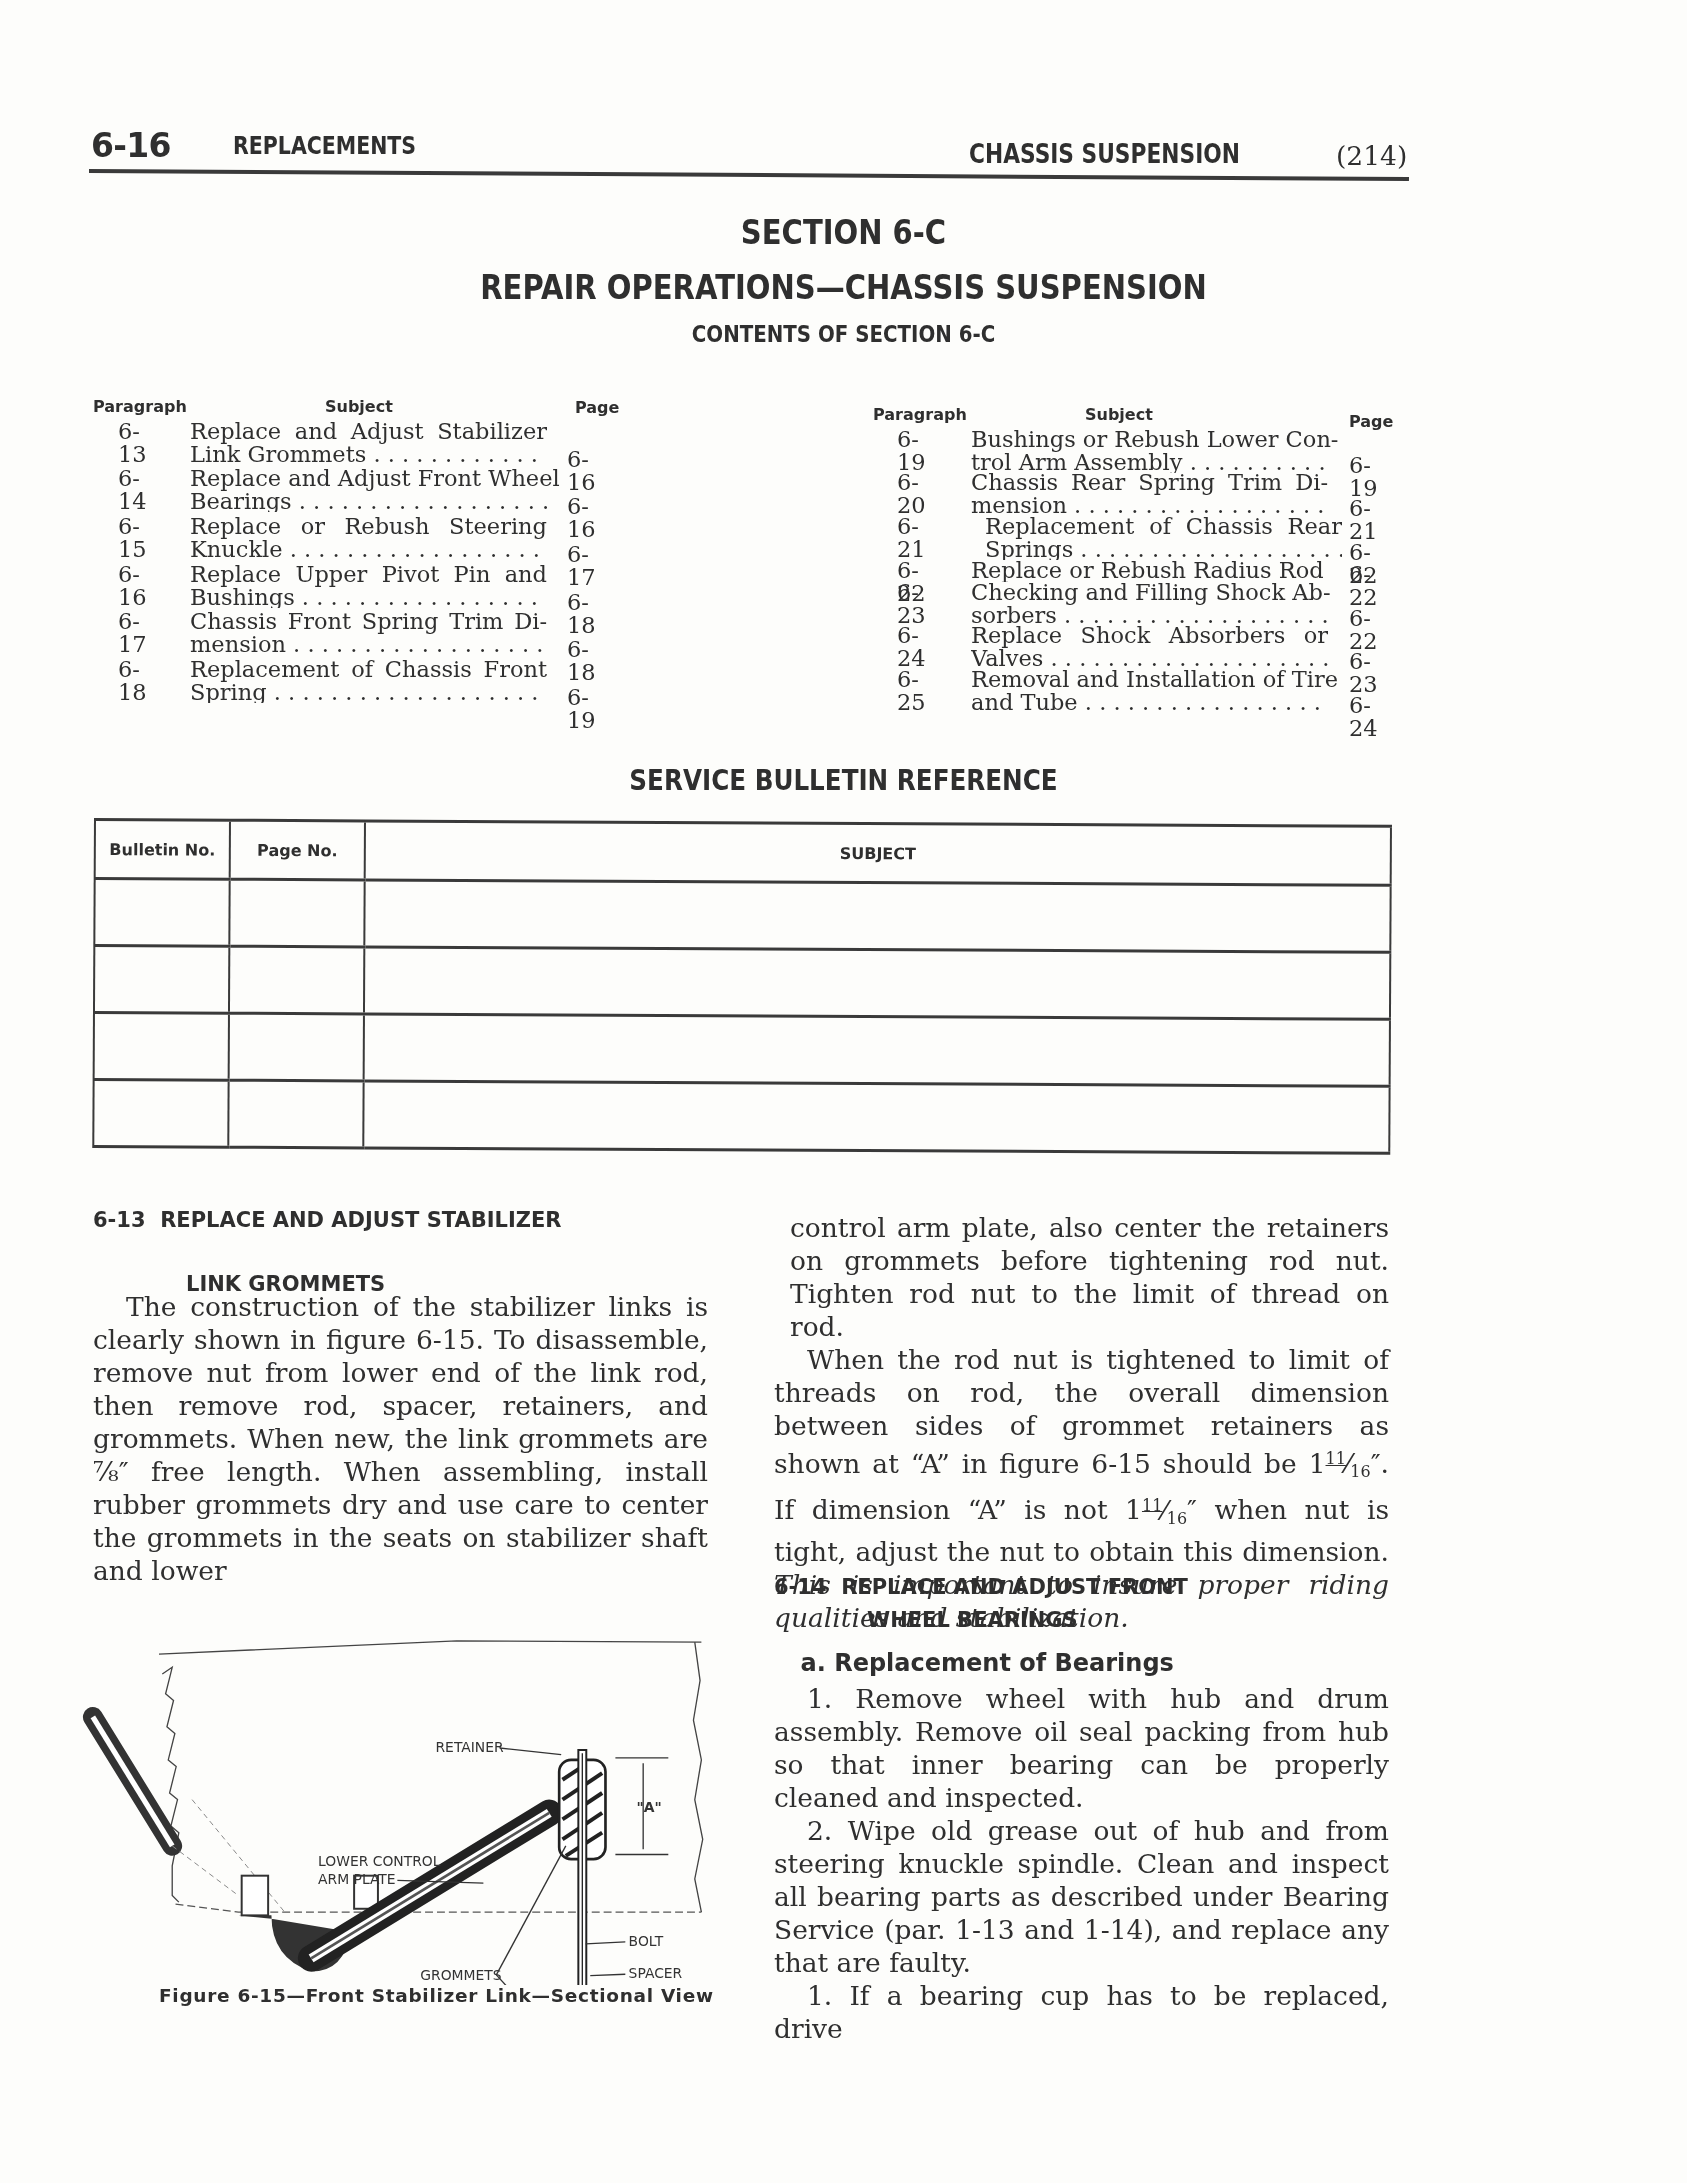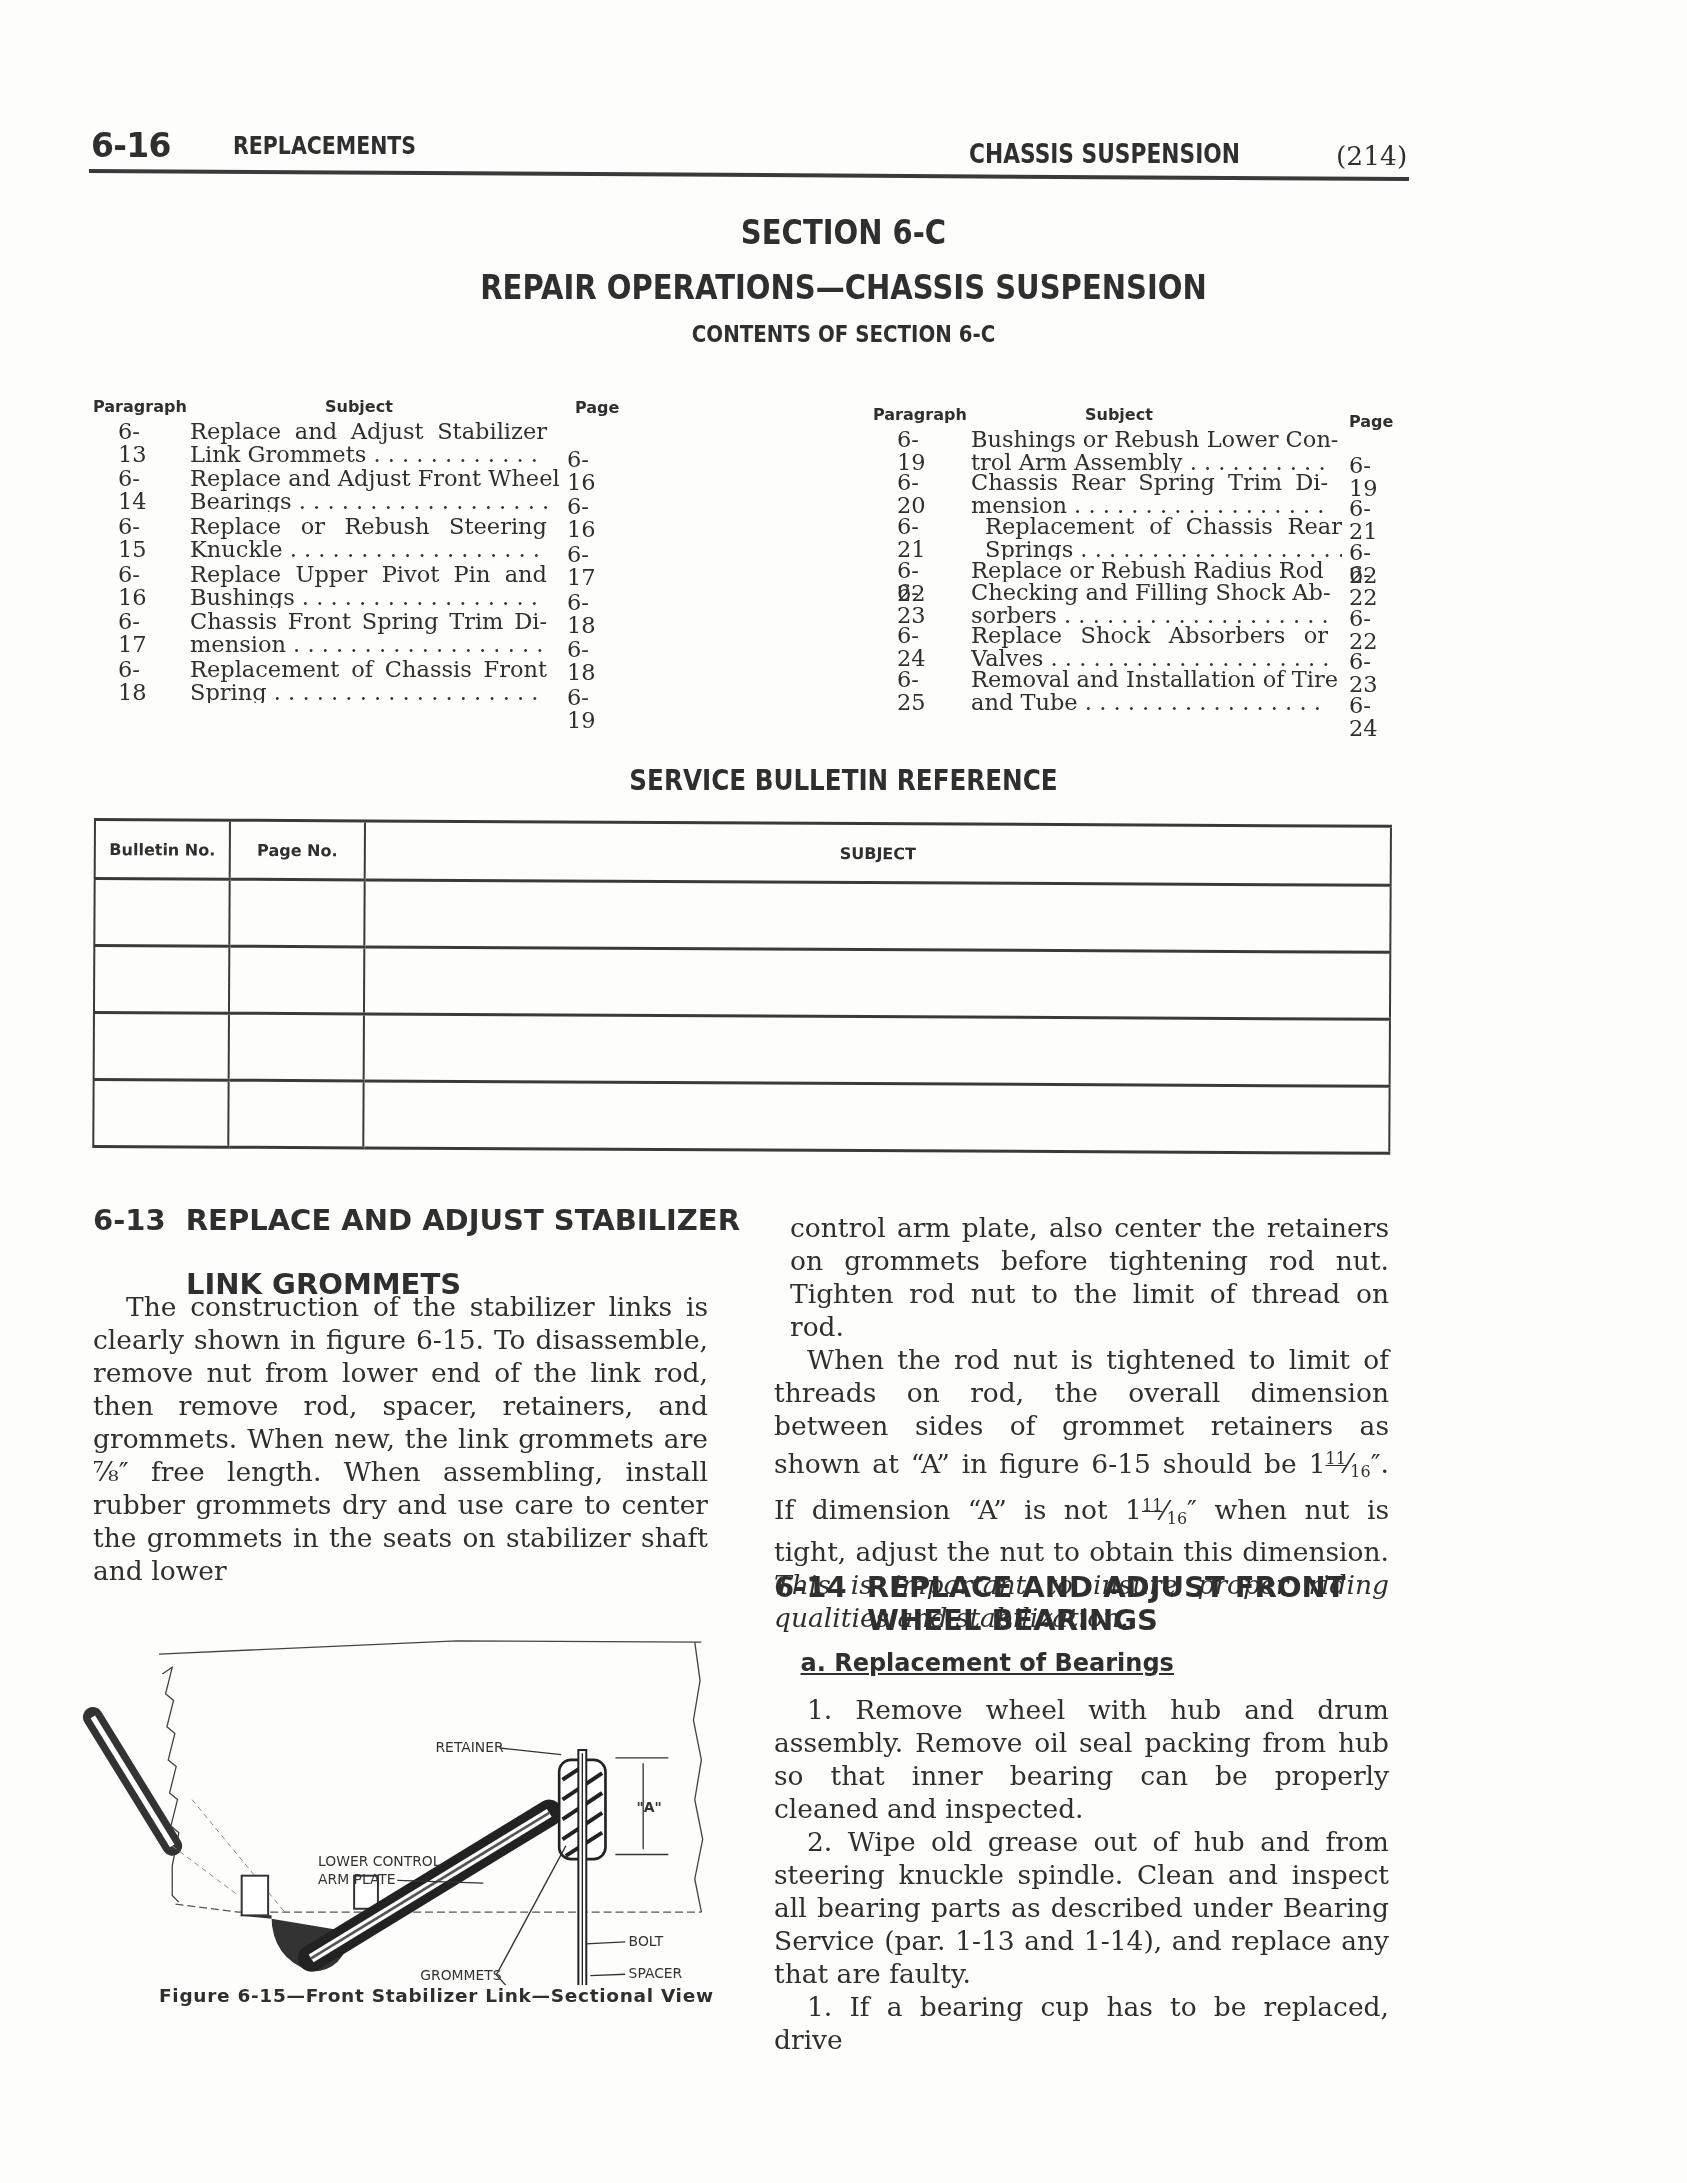--- a/index.html
+++ b/index.html
@@ -33,21 +33,21 @@
   .subj-line.last { text-align-last:left; }
 
   
   .sb-title { left:0; width:1687px; text-align:center; top:764px; font-size:28px; transform:scaleX(0.88); }
   .sb-table { position:absolute; left:94px; top:818px; width:1298px; border-collapse:collapse; transform:rotate(0.3deg); transform-origin:left top; }
   .sb-table th, .sb-table td { border:2px solid #3a3a3a; border-top-width:3.3px; border-bottom-width:3.3px; }
   .sb-table th { height:54px; font-family:"DejaVu Sans",sans-serif; font-weight:bold; font-size:16px; }
   .sb-table td { height:62px; }
 
   
-  .h2 { font-size:29px; line-height:33px; }
+  .h2 { font-size:21px; line-height:33px; }
   .body { font-size:26.5px; line-height:33px; text-align:justify; }
   .body p { margin:0; text-indent:33px; }
   .body p.noind { text-indent:0;margin-left:16px; }
   .col-left { left:93px; top:1290px; width:615px; }
   .col-right { left:774px; top:1211px; width:615px; }
   .h-left { left:93px; top:1204px; }
   .h-right { left:774px; top:1571px; }
   .sub-a { font-size:24px; }
   sup.fr { font-size:16px; vertical-align:9.3px;text-decoration:underline; }
   sub.fr { font-size:16px; vertical-align:-4px; }
@@ -303,18 +303,18 @@
   <p><span>When the rod nut is tightened to limit of threads on rod, the overall dimension between sides of grommet retainers as shown at “A” in figure 6-15 should be 1</span><span class="frac"><sup class="fr">11</sup>⁄<sub class="fr">16</sub></span><span>″. If dimension “A” is not 1</span><span class="frac"><sup class="fr">11</sup>⁄<sub class="fr">16</sub></span><span>″ when nut is tight, adjust the nut to obtain this dimension. </span><i>This is important to insure proper riding qualities and stabilization.</i></p>
 </div>
 
 <div class="abs sans h2 h-right">
   <span>6-14</span>&nbsp;
   <span>REPLACE AND ADJUST FRONT</span><br>
   <span style="display:inline-block; padding-left:93px;">WHEEL BEARINGS</span>
 </div>
 
 <div class="abs body" style="left:774px; top:1647px; width:615px;">
-  <div class="sans sub-a" style="padding-left:26.5px; margin-bottom:13px;text-decoration:underline;">a. Replacement of Bearings</div>
+  <div class="sans sub-a" style="padding-left:26.5px; margin-bottom:2px;">a. Replacement of Bearings</div>
   <p>1. Remove wheel with hub and drum assembly. Remove oil seal packing from hub so that inner bearing can be properly cleaned and inspected.</p>
   <p>2. Wipe old grease out of hub and from steering knuckle spindle. Clean and inspect all bearing parts as described under Bearing Service (par. 1-13 and 1-14), and replace any that are faulty.</p>
   <p>1. If a bearing cup has to be replaced, drive</p>
 </div>
 
 
 </body></html>

